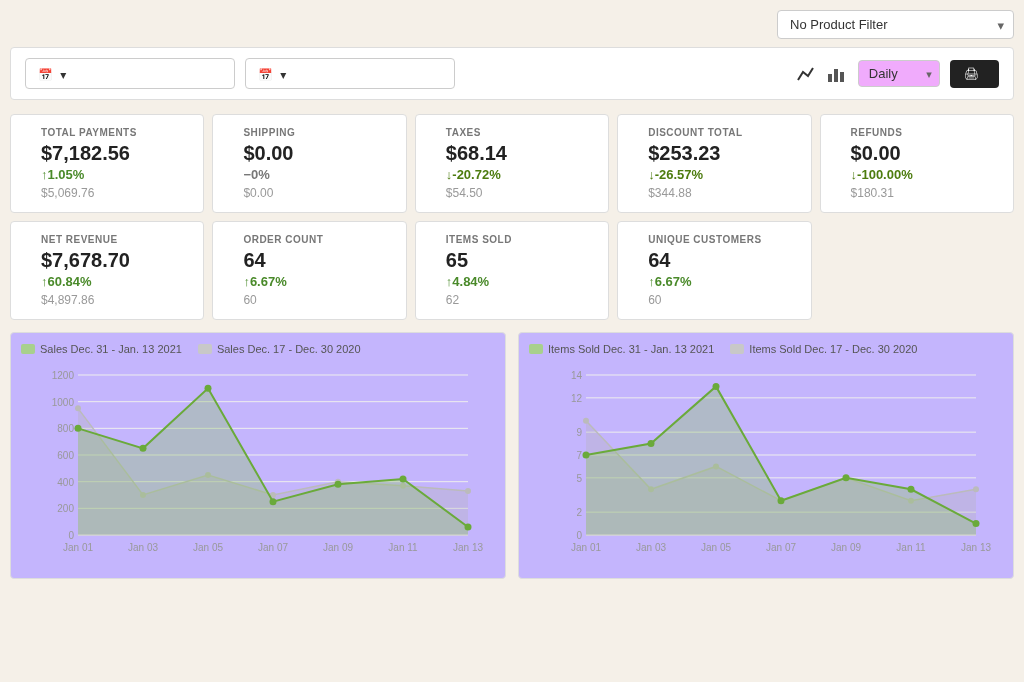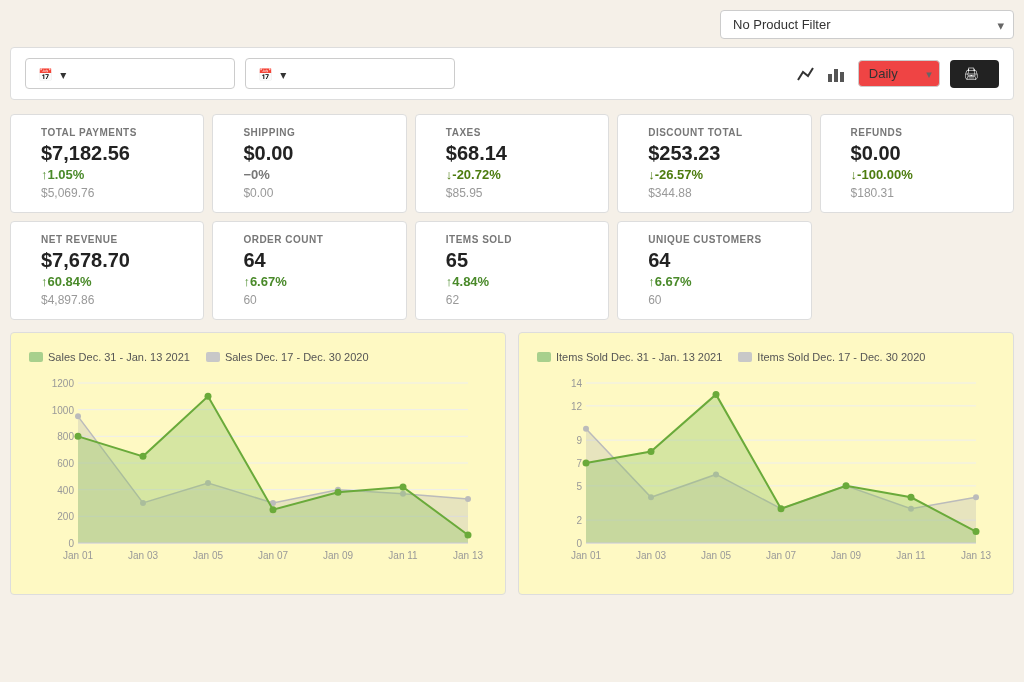--- a/index.html
+++ b/index.html
@@ -20,21 +20,21 @@
     }
     .product-filter-select {
       background: #fff;
       border: 1px solid #ccc;
       border-radius: 4px;
       padding: 6px 30px 6px 12px;
       font-size: 13px;
       color: #333;
       appearance: none;
       cursor: pointer;
-      width: 294px;
+      width: 237px;
       position: relative;
     }
     .select-wrapper {
       position: relative;
       display: inline-block;
     }
     .select-wrapper::after {
       content: '▾';
       position: absolute;
       right: 10px;
@@ -94,21 +94,21 @@
       justify-content: center;
       cursor: pointer;
       color: #555;
       font-size: 16px;
     }
     .interval-select-wrapper {
       position: relative;
       display: inline-block;
     }
     .interval-select {
-      background: #ef4444;
+      background: #f0abfc;
       border: 1px solid #ccc;
       border-radius: 4px;
       padding: 5px 24px 5px 10px;
       font-size: 13px;
       color: #333;
       appearance: none;
       cursor: pointer;
     }
     .interval-select-wrapper::after {
       content: '▾';
@@ -173,24 +173,24 @@
       color: #999;
     }
 
     
     .charts-grid {
       display: grid;
       grid-template-columns: 1fr 1fr;
       gap: 12px;
     }
     .chart-card {
-      background: #fef9c3;
+      background: #c4b5fd;
       border: 1px solid #ddd;
       border-radius: 4px;
-      padding: 18px;
+      padding: 10px;
     }
     .chart-legend {
       display: flex;
       gap: 16px;
       margin-bottom: 10px;
       font-size: 11px;
       color: #555;
       align-items: center;
     }
     .legend-item {
@@ -277,21 +277,21 @@
     <div class="metric-card">
     <div class="metric-label">SHIPPING</div>
     <div class="metric-value">$0.00</div>
     <div class="metric-change neutral">−0%</div>
     <div class="metric-prev">$0.00</div>
   </div>
     <div class="metric-card">
     <div class="metric-label">TAXES</div>
     <div class="metric-value">$68.14</div>
     <div class="metric-change down">↓-20.72%</div>
-    <div class="metric-prev">$85.95</div>
+    <div class="metric-prev">$54.50</div>
   </div>
     <div class="metric-card">
     <div class="metric-label">DISCOUNT TOTAL</div>
     <div class="metric-value">$253.23</div>
     <div class="metric-change down">↓-26.57%</div>
     <div class="metric-prev">$344.88</div>
   </div>
     <div class="metric-card">
     <div class="metric-label">REFUNDS</div>
     <div class="metric-value">$0.00</div>

